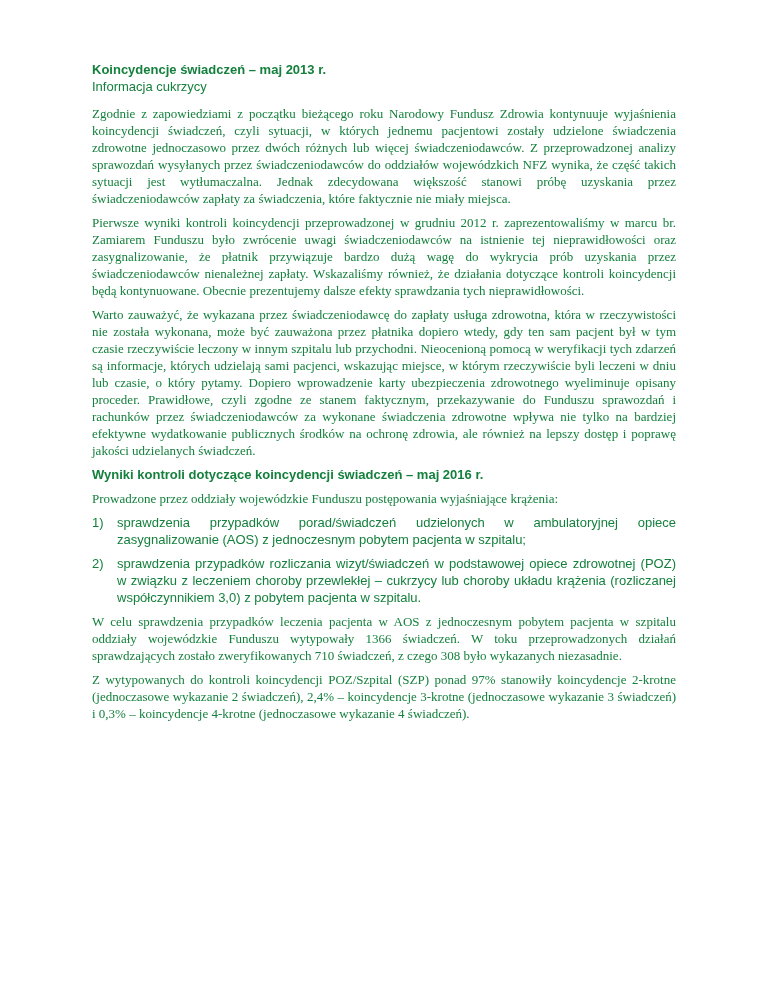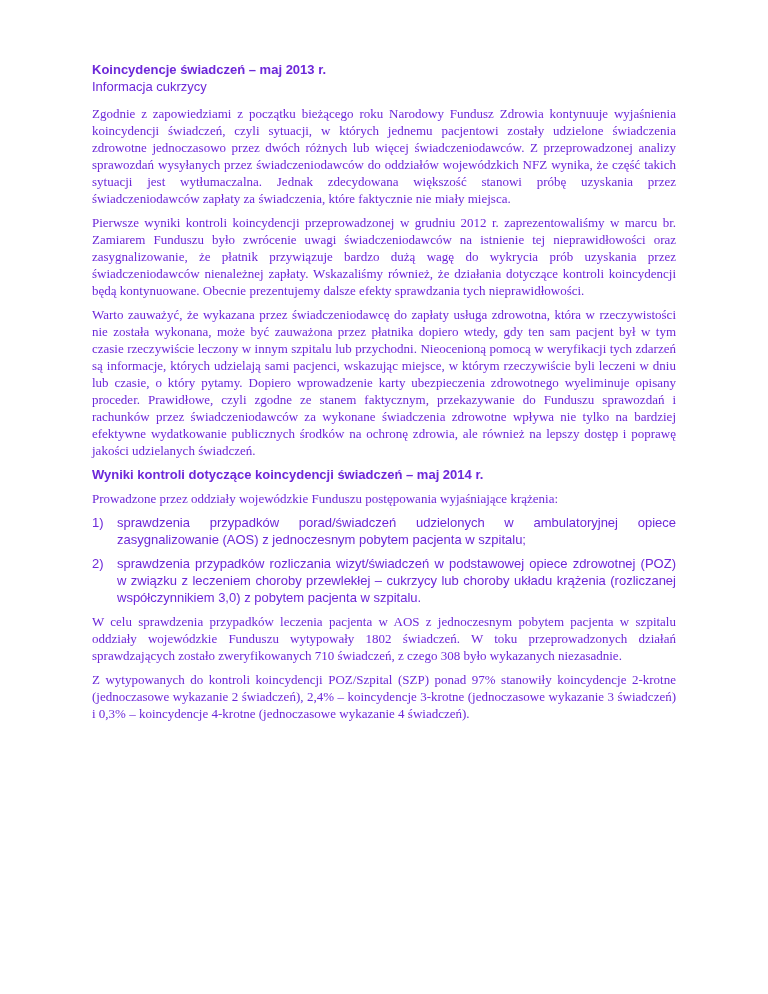--- a/index.html
+++ b/index.html
@@ -7,21 +7,21 @@
     padding: 0;
     background: #ffffff;
   }
   .page {
     position: relative;
     width: 768px;
     height: 994px;
     background: #ffffff;
     overflow: hidden;
     font-family: "Liberation Sans", sans-serif;
-    color: #6d28d9;
+    color: #15803d;
   }
   .content {
     position: absolute;
     left: 92px;
     top: 61px;
     width: 584px;
     font-size: 13px;
     line-height: 17px;
   }
   .title {
@@ -58,30 +58,30 @@
 <div class="page">
   <div class="content">
 
     <p class="title">Koincydencje świadczeń – maj 2013 r.</p>
     <p class="subtitle">Informacja cukrzycy</p>
 
     <p class="para">Zgodnie z zapowiedziami z początku bieżącego roku Narodowy Fundusz Zdrowia kontynuuje wyjaśnienia koincydencji świadczeń, czyli sytuacji, w których jednemu pacjentowi zostały udzielone świadczenia zdrowotne jednoczasowo przez dwóch różnych lub więcej świadczeniodawców. Z przeprowadzonej analizy sprawozdań wysyłanych przez świadczeniodawców do oddziałów wojewódzkich NFZ wynika, że część takich sytuacji jest wytłumaczalna. Jednak zdecydowana większość stanowi próbę uzyskania przez świadczeniodawców zapłaty za świadczenia, które faktycznie nie miały miejsca.</p>
     <p class="para">Pierwsze wyniki kontroli koincydencji przeprowadzonej w grudniu 2012 r. zaprezentowaliśmy w marcu br. Zamiarem Funduszu było zwrócenie uwagi świadczeniodawców na istnienie tej nieprawidłowości oraz zasygnalizowanie, że płatnik przywiązuje bardzo dużą wagę do wykrycia prób uzyskania przez świadczeniodawców nienależnej zapłaty. Wskazaliśmy również, że działania dotyczące kontroli koincydencji będą kontynuowane. Obecnie prezentujemy dalsze efekty sprawdzania tych nieprawidłowości.</p>
     <p class="para">Warto zauważyć, że wykazana przez świadczeniodawcę do zapłaty usługa zdrowotna, która w rzeczywistości nie została wykonana, może być zauważona przez płatnika dopiero wtedy, gdy ten sam pacjent był w tym czasie rzeczywiście leczony w innym szpitalu lub przychodni. Nieocenioną pomocą w weryfikacji tych zdarzeń są informacje, których udzielają sami pacjenci, wskazując miejsce, w którym rzeczywiście byli leczeni w dniu lub czasie, o który pytamy. Dopiero wprowadzenie karty ubezpieczenia zdrowotnego wyeliminuje opisany proceder. Prawidłowe, czyli zgodne ze stanem faktycznym, przekazywanie do Funduszu sprawozdań i rachunków przez świadczeniodawców za wykonane świadczenia zdrowotne wpływa nie tylko na bardziej efektywne wydatkowanie publicznych środków na ochronę zdrowia, ale również na lepszy dostęp i poprawę jakości udzielanych świadczeń.</p>
 
-    <p class="heading">Wyniki kontroli dotyczące koincydencji świadczeń – maj 2014 r.</p>
+    <p class="heading">Wyniki kontroli dotyczące koincydencji świadczeń – maj 2016 r.</p>
 
     <p class="para">Prowadzone przez oddziały wojewódzkie Funduszu postępowania wyjaśniające krążenia:</p>
 
     <div class="list-item">
       <span class="num">1)</span>
       <span class="txt">sprawdzenia przypadków porad/świadczeń udzielonych w ambulatoryjnej opiece zasygnalizowanie (AOS) z jednoczesnym pobytem pacjenta w szpitalu;</span>
     </div>
     <div class="list-item">
       <span class="num">2)</span>
       <span class="txt">sprawdzenia przypadków rozliczania wizyt/świadczeń w podstawowej opiece zdrowotnej (POZ) w związku z leczeniem choroby przewlekłej – cukrzycy lub choroby układu krążenia (rozliczanej współczynnikiem 3,0) z pobytem pacjenta w szpitalu.</span>
     </div>
 
-    <p class="para">W celu sprawdzenia przypadków leczenia pacjenta w AOS z jednoczesnym pobytem pacjenta w szpitalu oddziały wojewódzkie Funduszu wytypowały 1802 świadczeń. W toku przeprowadzonych działań sprawdzających zostało zweryfikowanych 710 świadczeń, z czego 308 było wykazanych niezasadnie.</p>
+    <p class="para">W celu sprawdzenia przypadków leczenia pacjenta w AOS z jednoczesnym pobytem pacjenta w szpitalu oddziały wojewódzkie Funduszu wytypowały 1366 świadczeń. W toku przeprowadzonych działań sprawdzających zostało zweryfikowanych 710 świadczeń, z czego 308 było wykazanych niezasadnie.</p>
     <p class="para">Z wytypowanych do kontroli koincydencji POZ/Szpital (SZP) ponad 97% stanowiły koincydencje 2-krotne (jednoczasowe wykazanie 2 świadczeń), 2,4% – koincydencje 3-krotne (jednoczasowe wykazanie 3 świadczeń) i 0,3% – koincydencje 4-krotne (jednoczasowe wykazanie 4 świadczeń).</p>
 
   </div>
 </div>
 
 </body></html>

